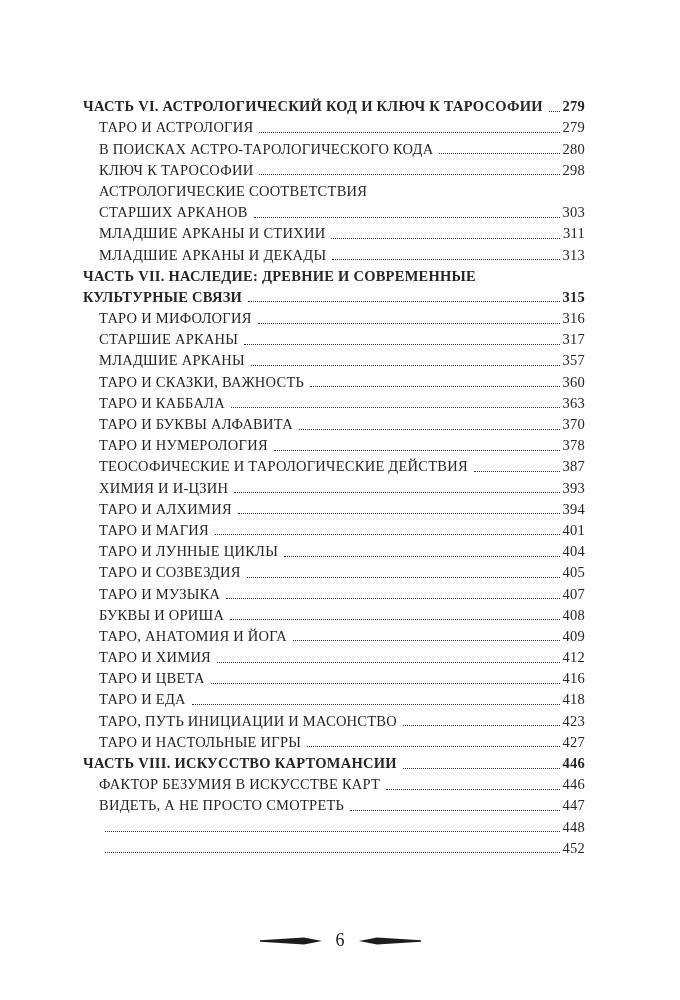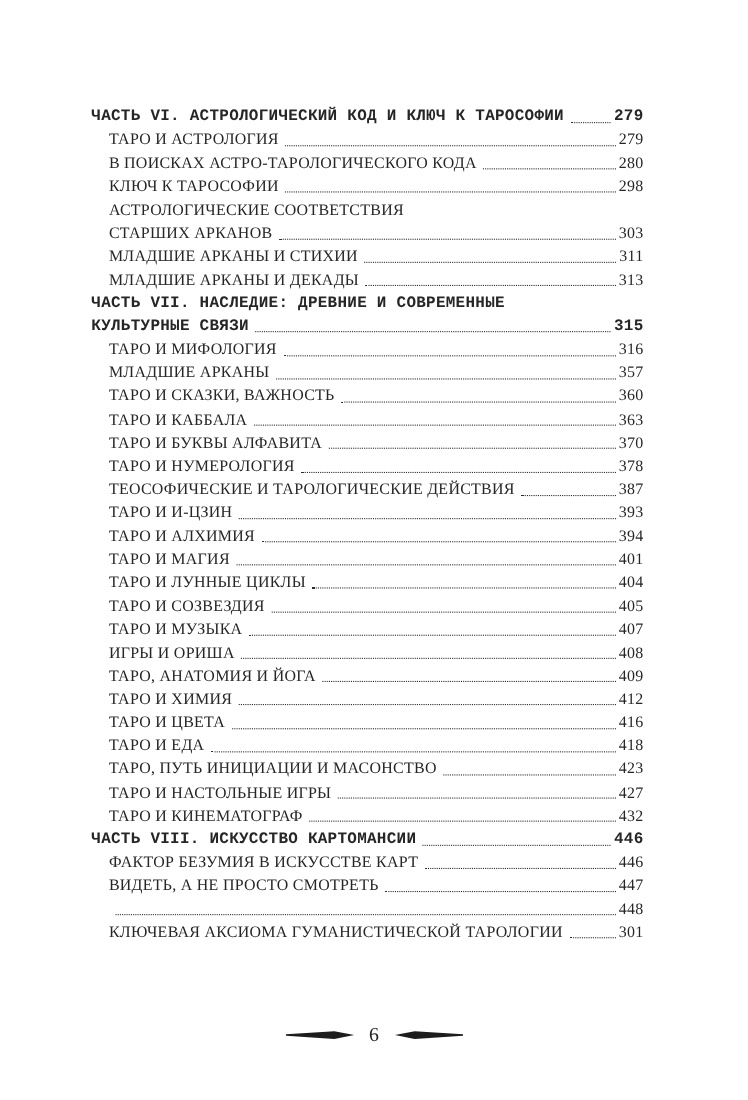--- a/index.html
+++ b/index.html
@@ -20,21 +20,21 @@
   }
   .row {
     display: flex;
     align-items: flex-end;
     height: 21.2px;
     font-size: 14.5px;
     letter-spacing: 0.25px;
     line-height: 17px;
   }
   .row.sub { padding-left: 16px; }
-  .row.part .t, .row.part .pg { font-weight: bold; font-family: Liberation Mono, monospace; }
+  .row.part .t, .row.part .pg { font-weight: bold; }
   .t { white-space: nowrap; }
   .leader {
     flex: 1 1 auto;
     min-width: 8px;
     border-bottom: 1.7px dotted #2e2e2e;
     margin: 0 3px 3.5px 6px;
   }
   .pg { white-space: nowrap; }
   .footer {
     position: absolute;
@@ -105,20 +105,25 @@
         <span class="t">КУЛЬТУРНЫЕ СВЯЗИ</span>
         <span class="leader"></span>
         <span class="pg">315</span>
       </div>
     <div class="row sub">
         <span class="t">ТАРО И МИФОЛОГИЯ</span>
         <span class="leader"></span>
         <span class="pg">316</span>
       </div>
     <div class="row sub">
+        <span class="t">СТАРШИЕ АРКАНЫ</span>
+        <span class="leader"></span>
+        <span class="pg">317</span>
+      </div>
+    <div class="row sub">
         <span class="t">МЛАДШИЕ АРКАНЫ</span>
         <span class="leader"></span>
         <span class="pg">357</span>
       </div>
     <div class="row sub">
         <span class="t">ТАРО И СКАЗКИ, ВАЖНОСТЬ</span>
         <span class="leader"></span>
         <span class="pg">360</span>
       </div>
     <div class="row sub">
@@ -135,21 +140,21 @@
         <span class="t">ТАРО И НУМЕРОЛОГИЯ</span>
         <span class="leader"></span>
         <span class="pg">378</span>
       </div>
     <div class="row sub">
         <span class="t">ТЕОСОФИЧЕСКИЕ И ТАРОЛОГИЧЕСКИЕ ДЕЙСТВИЯ</span>
         <span class="leader"></span>
         <span class="pg">387</span>
       </div>
     <div class="row sub">
-        <span class="t">ТАРО И И-ЦЗИН</span>
+        <span class="t">ХИМИЯ И И-ЦЗИН</span>
         <span class="leader"></span>
         <span class="pg">393</span>
       </div>
     <div class="row sub">
         <span class="t">ТАРО И АЛХИМИЯ</span>
         <span class="leader"></span>
         <span class="pg">394</span>
       </div>
     <div class="row sub">
         <span class="t">ТАРО И МАГИЯ</span>
@@ -165,21 +170,21 @@
         <span class="t">ТАРО И СОЗВЕЗДИЯ</span>
         <span class="leader"></span>
         <span class="pg">405</span>
       </div>
     <div class="row sub">
         <span class="t">ТАРО И МУЗЫКА</span>
         <span class="leader"></span>
         <span class="pg">407</span>
       </div>
     <div class="row sub">
-        <span class="t">ИГРЫ И ОРИША</span>
+        <span class="t">БУКВЫ И ОРИША</span>
         <span class="leader"></span>
         <span class="pg">408</span>
       </div>
     <div class="row sub">
         <span class="t">ТАРО, АНАТОМИЯ И ЙОГА</span>
         <span class="leader"></span>
         <span class="pg">409</span>
       </div>
     <div class="row sub">
         <span class="t">ТАРО И ХИМИЯ</span>
@@ -199,25 +204,20 @@
     <div class="row sub">
         <span class="t">ТАРО, ПУТЬ ИНИЦИАЦИИ И МАСОНСТВО</span>
         <span class="leader"></span>
         <span class="pg">423</span>
       </div>
     <div class="row sub">
         <span class="t">ТАРО И НАСТОЛЬНЫЕ ИГРЫ</span>
         <span class="leader"></span>
         <span class="pg">427</span>
       </div>
-    <div class="row sub">
-        <span class="t">ТАРО И КИНЕМАТОГРАФ</span>
-        <span class="leader"></span>
-        <span class="pg">432</span>
-      </div>
 
     <div class="row part">
         <span class="t">ЧАСТЬ VIII. ИСКУССТВО КАРТОМАНСИИ</span>
         <span class="leader"></span>
         <span class="pg">446</span>
       </div>
     <div class="row sub">
         <span class="t">ФАКТОР БЕЗУМИЯ В ИСКУССТВЕ КАРТ</span>
         <span class="leader"></span>
         <span class="pg">446</span>
@@ -225,23 +225,22 @@
     <div class="row sub">
         <span class="t">ВИДЕТЬ, А НЕ ПРОСТО СМОТРЕТЬ</span>
         <span class="leader"></span>
         <span class="pg">447</span>
       </div>
     <div class="row sub">
         <span class="leader"></span>
         <span class="pg">448</span>
       </div>
     <div class="row sub">
-        <span class="t">КЛЮЧЕВАЯ АКСИОМА ГУМАНИСТИЧЕСКОЙ ТАРОЛОГИИ</span>
-        <span class="leader"></span>
-        <span class="pg">301</span>
+        <span class="leader"></span>
+        <span class="pg">452</span>
       </div>
 
   </div>
 
   <div class="footer">
     <svg class="orn" width="62" height="10" viewBox="0 0 62 10" aria-hidden="true">
       <polygon points="0,4.3 44,1.5 62,5 44,8.5 0,5.7" fill="#1d1d1d"></polygon>
     </svg>
     <span class="pnum">6</span>
     <svg class="orn flip" width="62" height="10" viewBox="0 0 62 10" aria-hidden="true">

